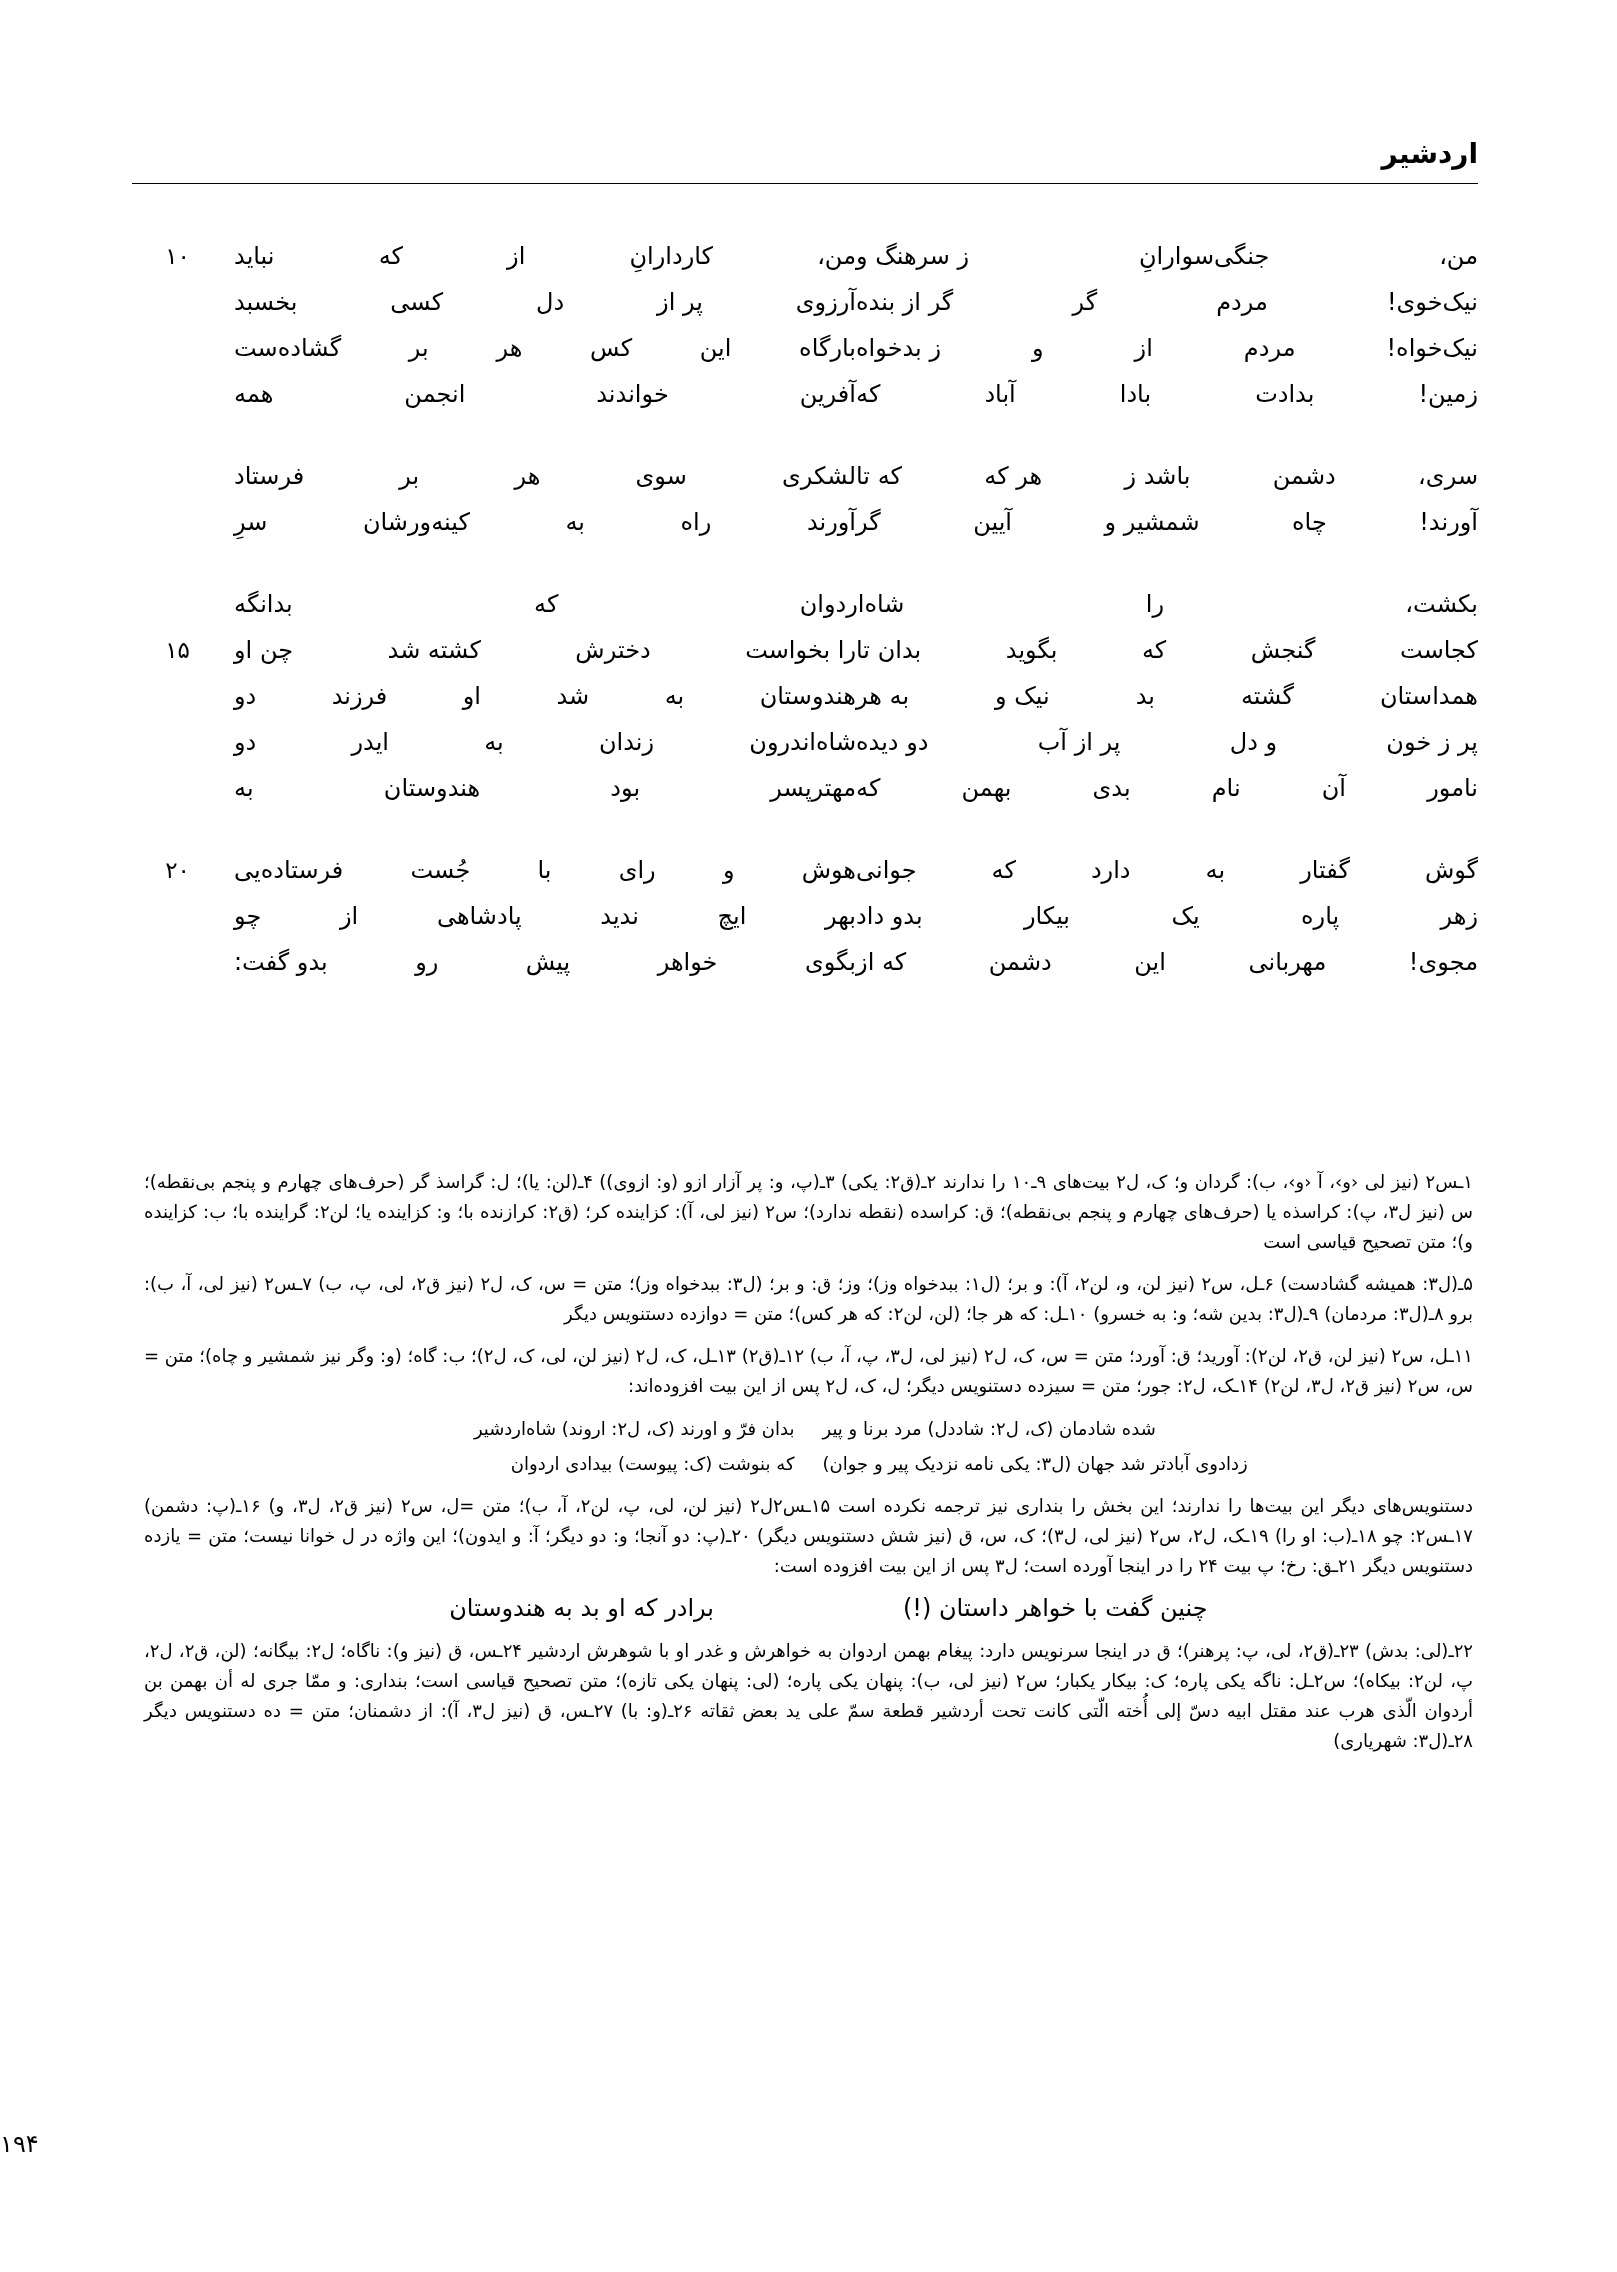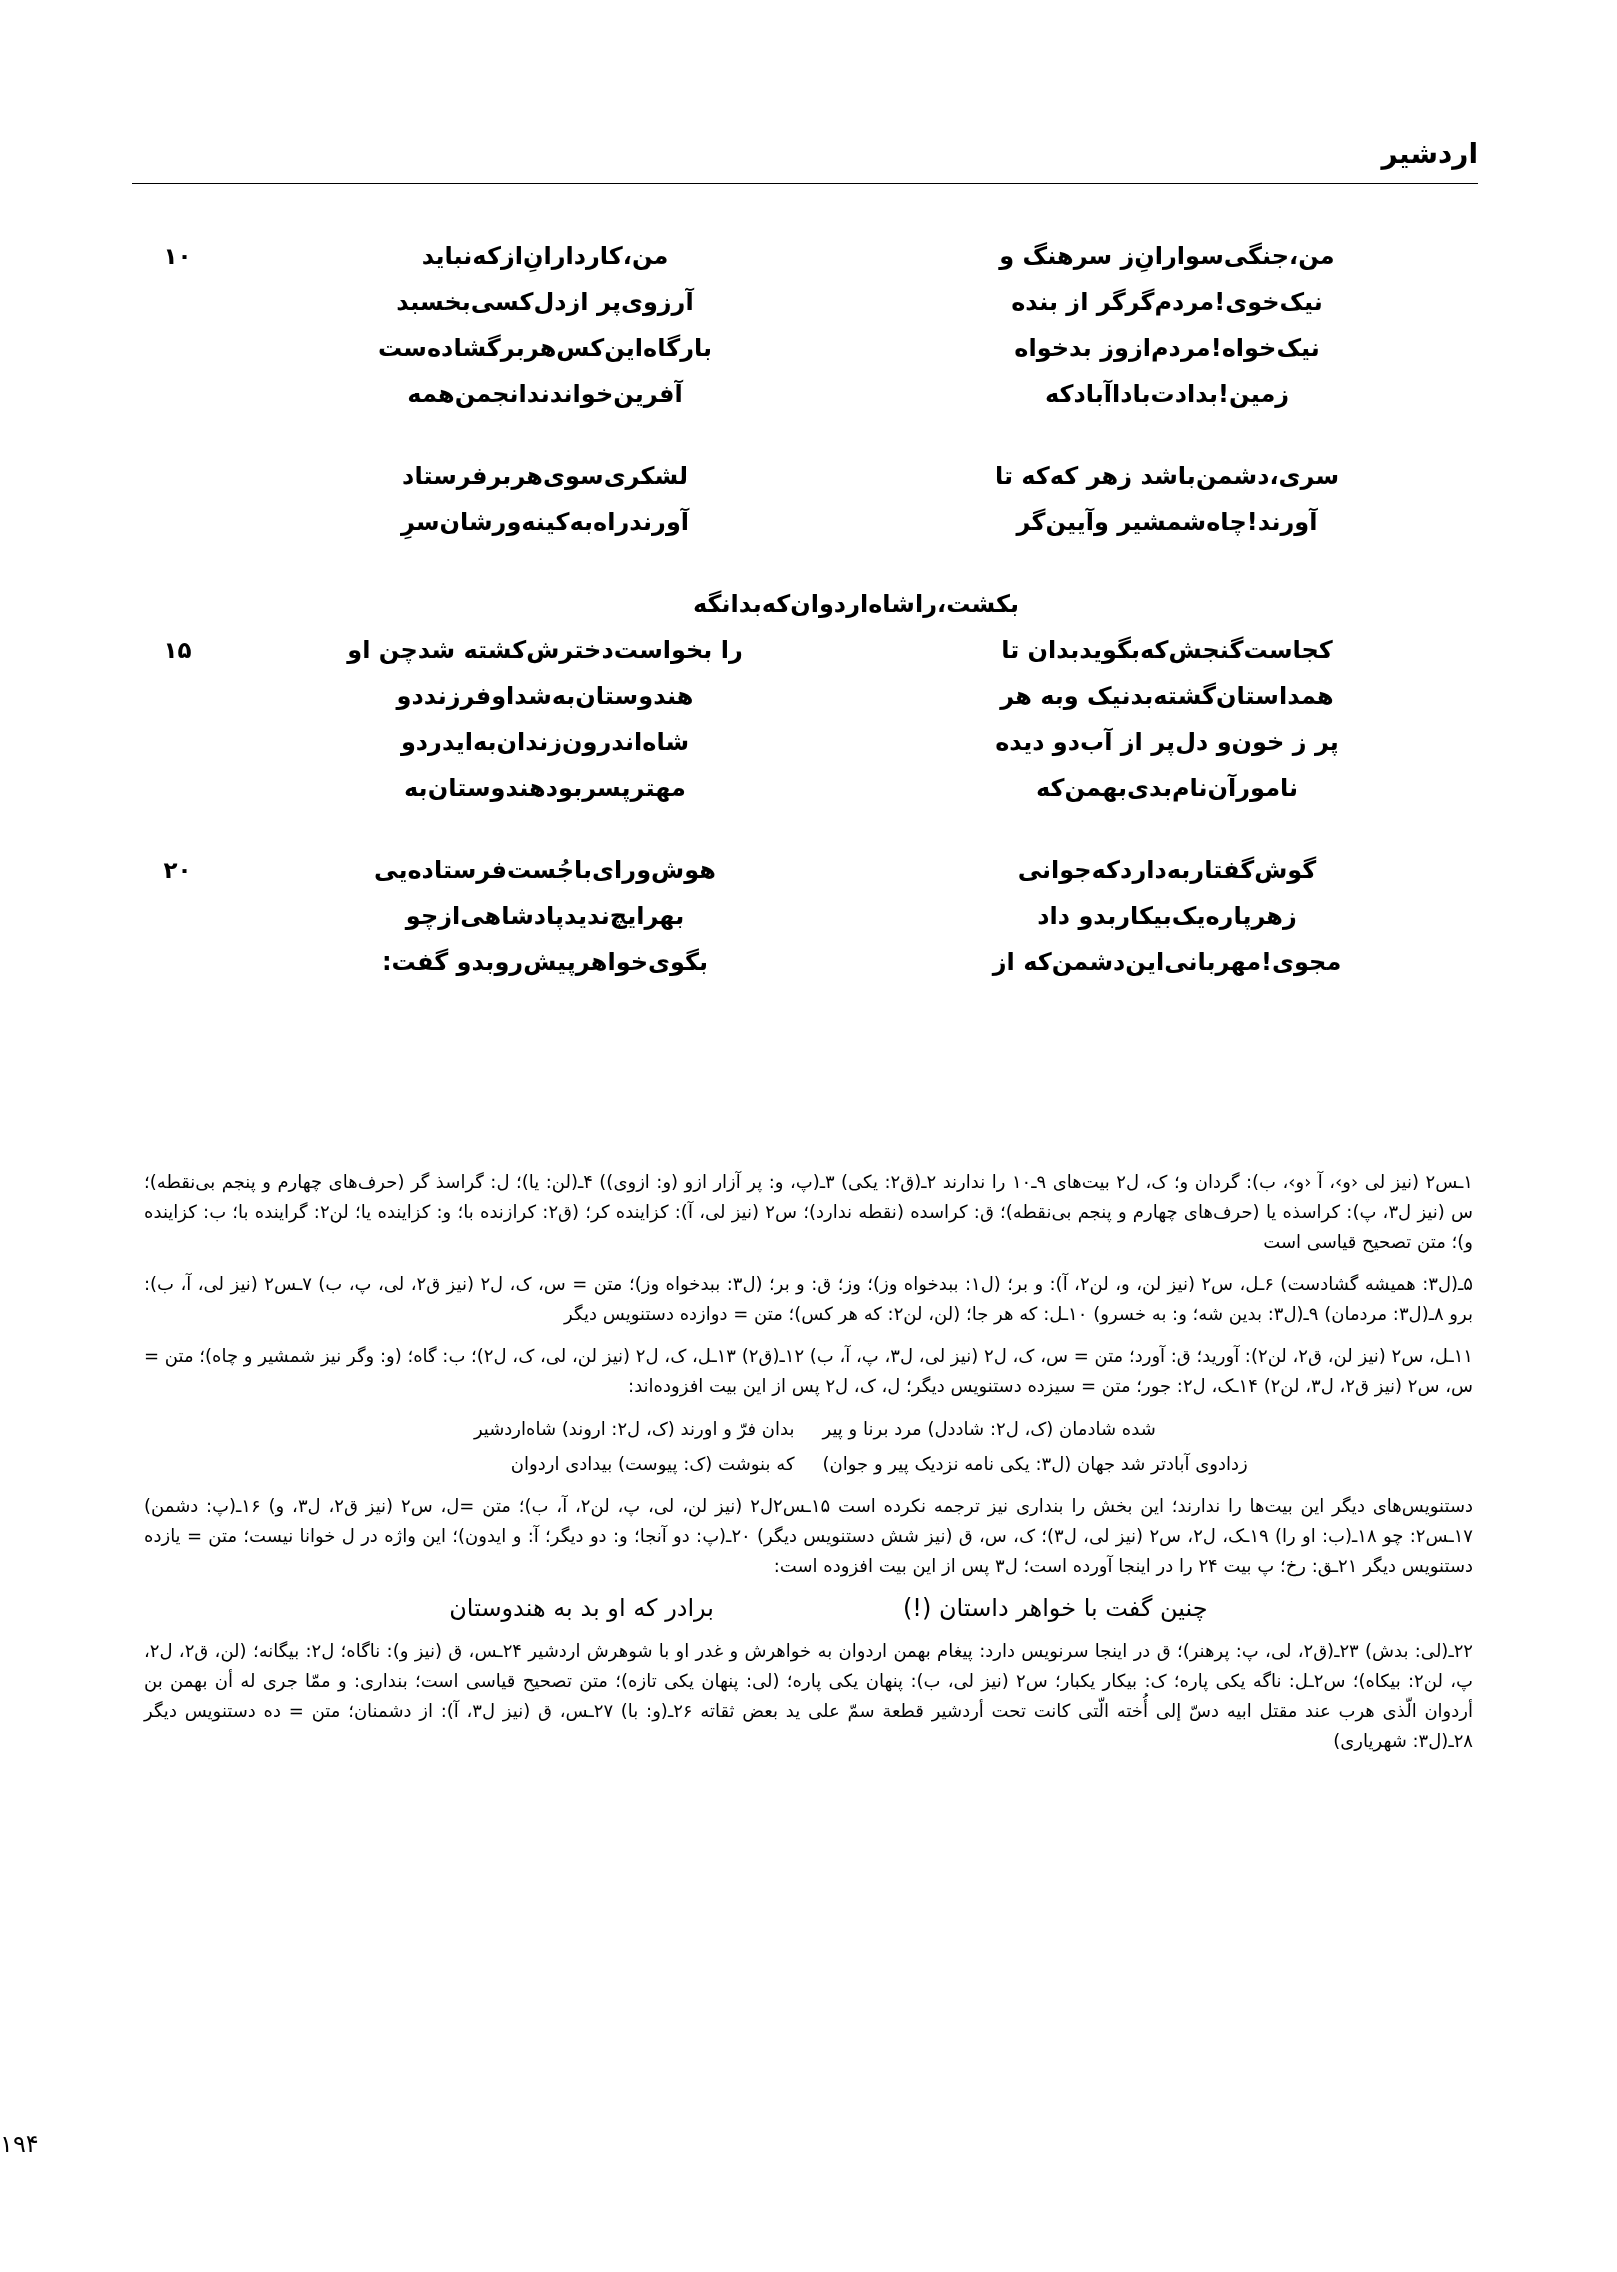--- a/index.html
+++ b/index.html
@@ -25,21 +25,21 @@
   }
   .runhead-rule{
     position:absolute; top:183px; right:139px; left:132px;
     border-top:1.7px solid #000;
   }
 
   
   .verses{
     position:absolute; top:235px; right:139px; left:139px;
   }
-  .stanza{ margin-bottom:0;font-weight:bold; }
+  .stanza{ margin-bottom:0; }
   .stanza + .stanza{ margin-top:36px; }
 
   .vrow{
     display:flex; flex-direction:row-reverse;
     align-items:flex-start;
     height:46px;
     position:relative;
   }
   .vnum{
     width:77px; flex:0 0 77px;
@@ -50,21 +50,21 @@
   .hemi{
     flex:1 1 0;
     font-size:24px;
     line-height:43px;
     white-space:nowrap;
     position:relative;
   }
   
   .hemi .j{
     display:flex; flex-direction:row-reverse;
-    justify-content:center;
+    justify-content:space-between;
     width:100%;
   }
   .hemi.right{ padding-left:18px; }
   .hemi.left { padding-left:0; }
 
   
   .apparatus{
     position:absolute; top:1155px; right:132px; left:132px;
     font-size:18px;
     line-height:30px;

